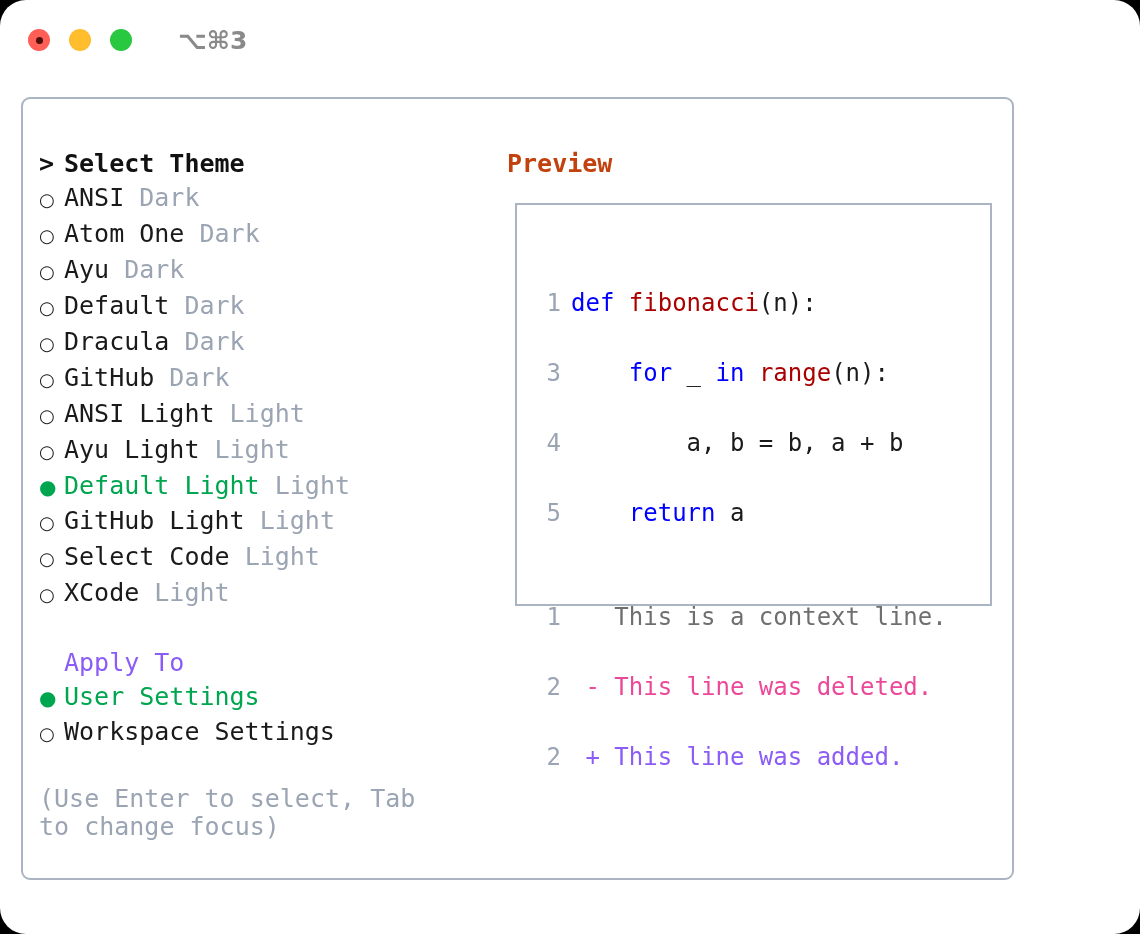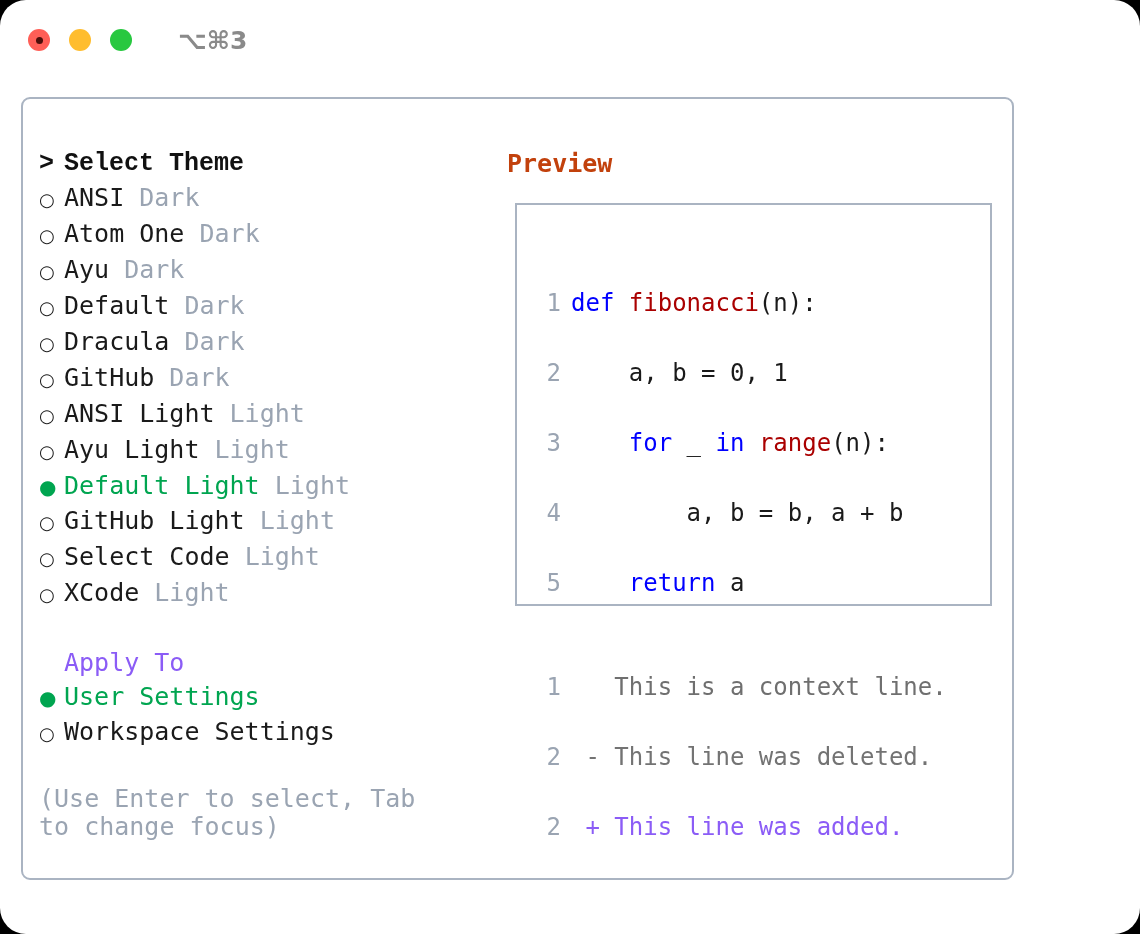--- a/index.html
+++ b/index.html
@@ -98,21 +98,20 @@
     box-sizing: border-box;
   }
 
   
   .section-header {
     font-size: 25px;
     line-height: 34px;
     color: #111111;
     font-weight: bold;
     white-space: pre;
-    font-family: Liberation Mono, monospace;
   }
   .section-header .caret { display: inline-block; width: 25px; }
 
   .list { margin: 0; padding: 0; }
 
   .row {
     font-size: 25px;
     line-height: 34px;
     white-space: pre;
     color: #1a1a1a;
@@ -179,21 +178,21 @@
     color: #9aa4b2;
     margin-right: 10px;
   }
   .kw   { color: #0000ff; }
   .fn   { color: #aa0000; }
   .pl   { color: #1a1a1a; }
 
   .gap  { height: 34px; }
 
   .diff-ctx { color: #6f6f6f; }
-  .diff-del { color: #737373; text-align: center; }
+  .diff-del { color: #ec4899; text-align: center; }
   .diff-add { color: #8b5cf6; }
 </style>
 </head>
 <body>
 
 <div id="window">
 
   <div id="titlebar">
     <div class="lights">
       <div class="light close"></div>
@@ -236,21 +235,20 @@
 
         <div id="hint">(Use Enter to select, Tab to change focus)</div>
       </div>
 
       <div id="right-col">
         <div id="preview-title">Preview</div>
 
         <div id="preview-box">
           <div id="code-block">
               <div class="code-line"><span class="ln">1</span><span class="kw">def </span><span class="fn">fibonacci</span><span class="pl">(n):</span></div>
-              <div class="code-line"><span class="ln">2</span><span class="pl">    a, b = 0, 1</span></div>
               <div class="code-line"><span class="ln">3</span><span class="pl">    </span><span class="kw">for</span><span class="pl"> _ </span><span class="kw">in</span><span class="pl"> </span><span class="fn">range</span><span class="pl">(n):</span></div>
               <div class="code-line"><span class="ln">4</span><span class="pl">        a, b = b, a + b</span></div>
               <div class="code-line"><span class="ln">5</span><span class="pl">    </span><span class="kw">return</span><span class="pl"> a</span></div>
             </div>
           <div class="gap"></div>
           <div id="diff-block">
               <div class="code-line"><span class="ln">1</span><span class="diff-ctx">   This is a context line.</span></div>
               <div class="code-line"><span class="ln">2</span><span class="diff-del"> - This line was deleted.</span></div>
               <div class="code-line"><span class="ln">2</span><span class="diff-add"> + This line was added.</span></div>
             </div>

